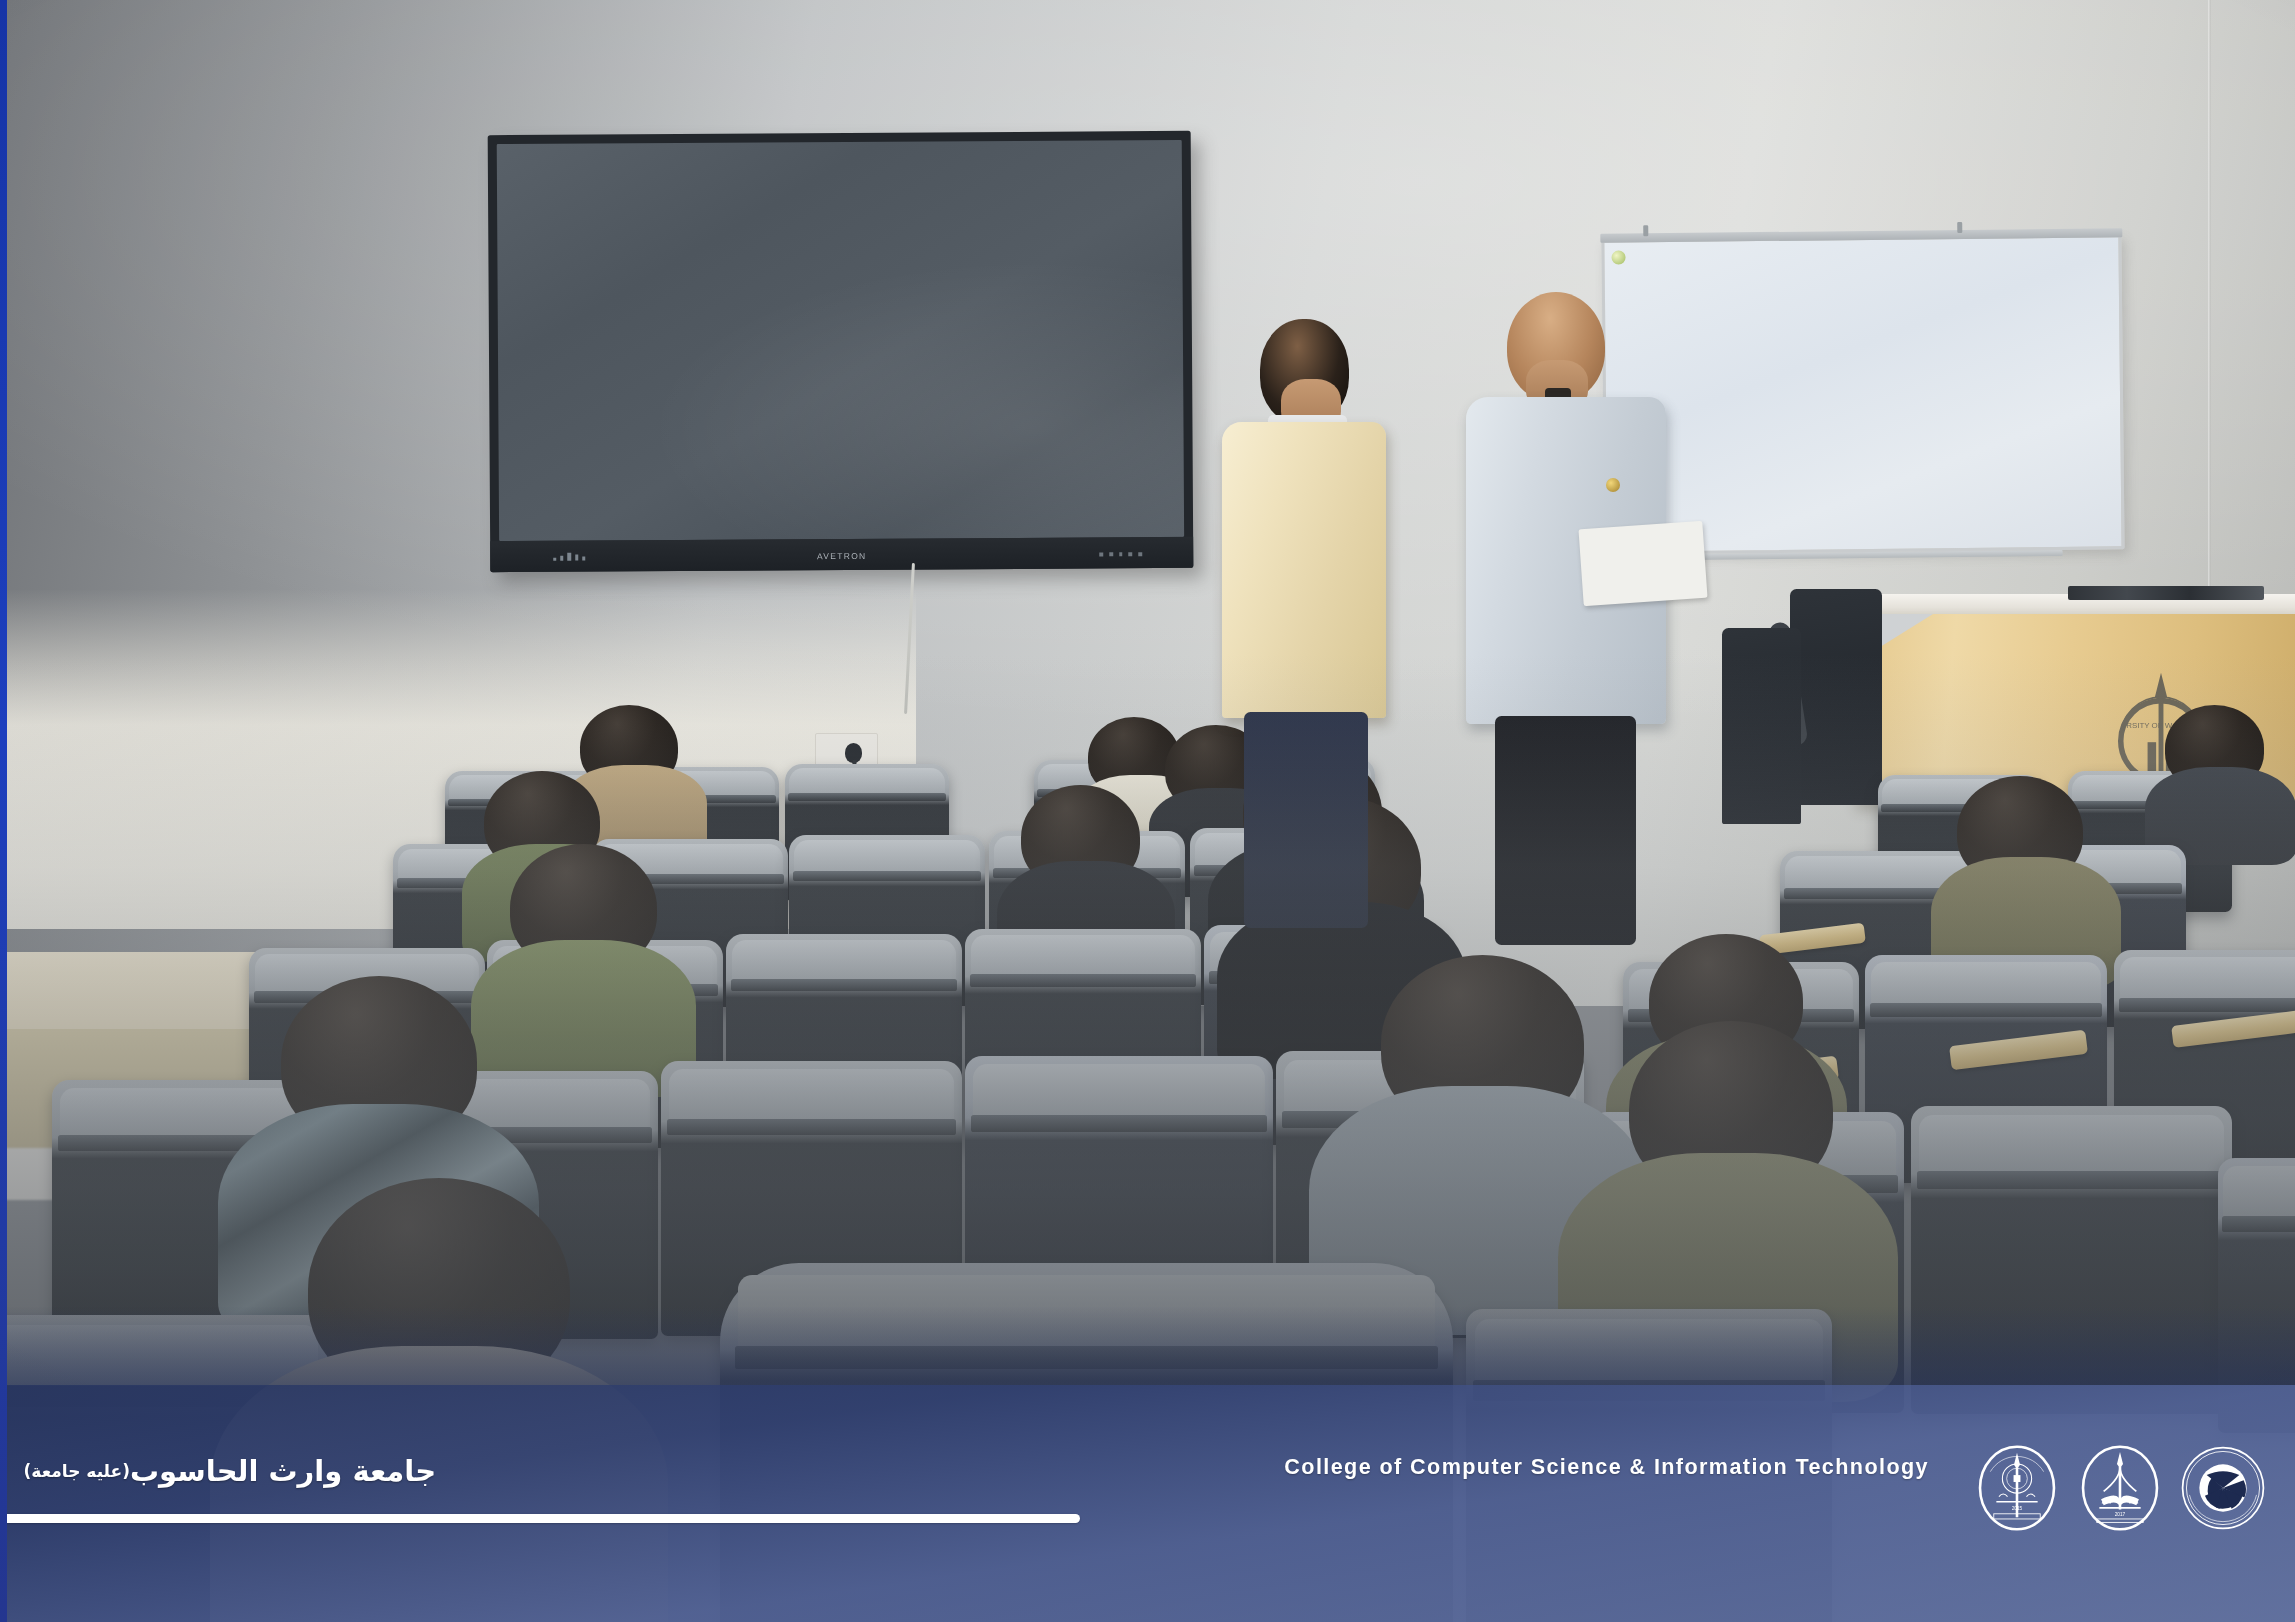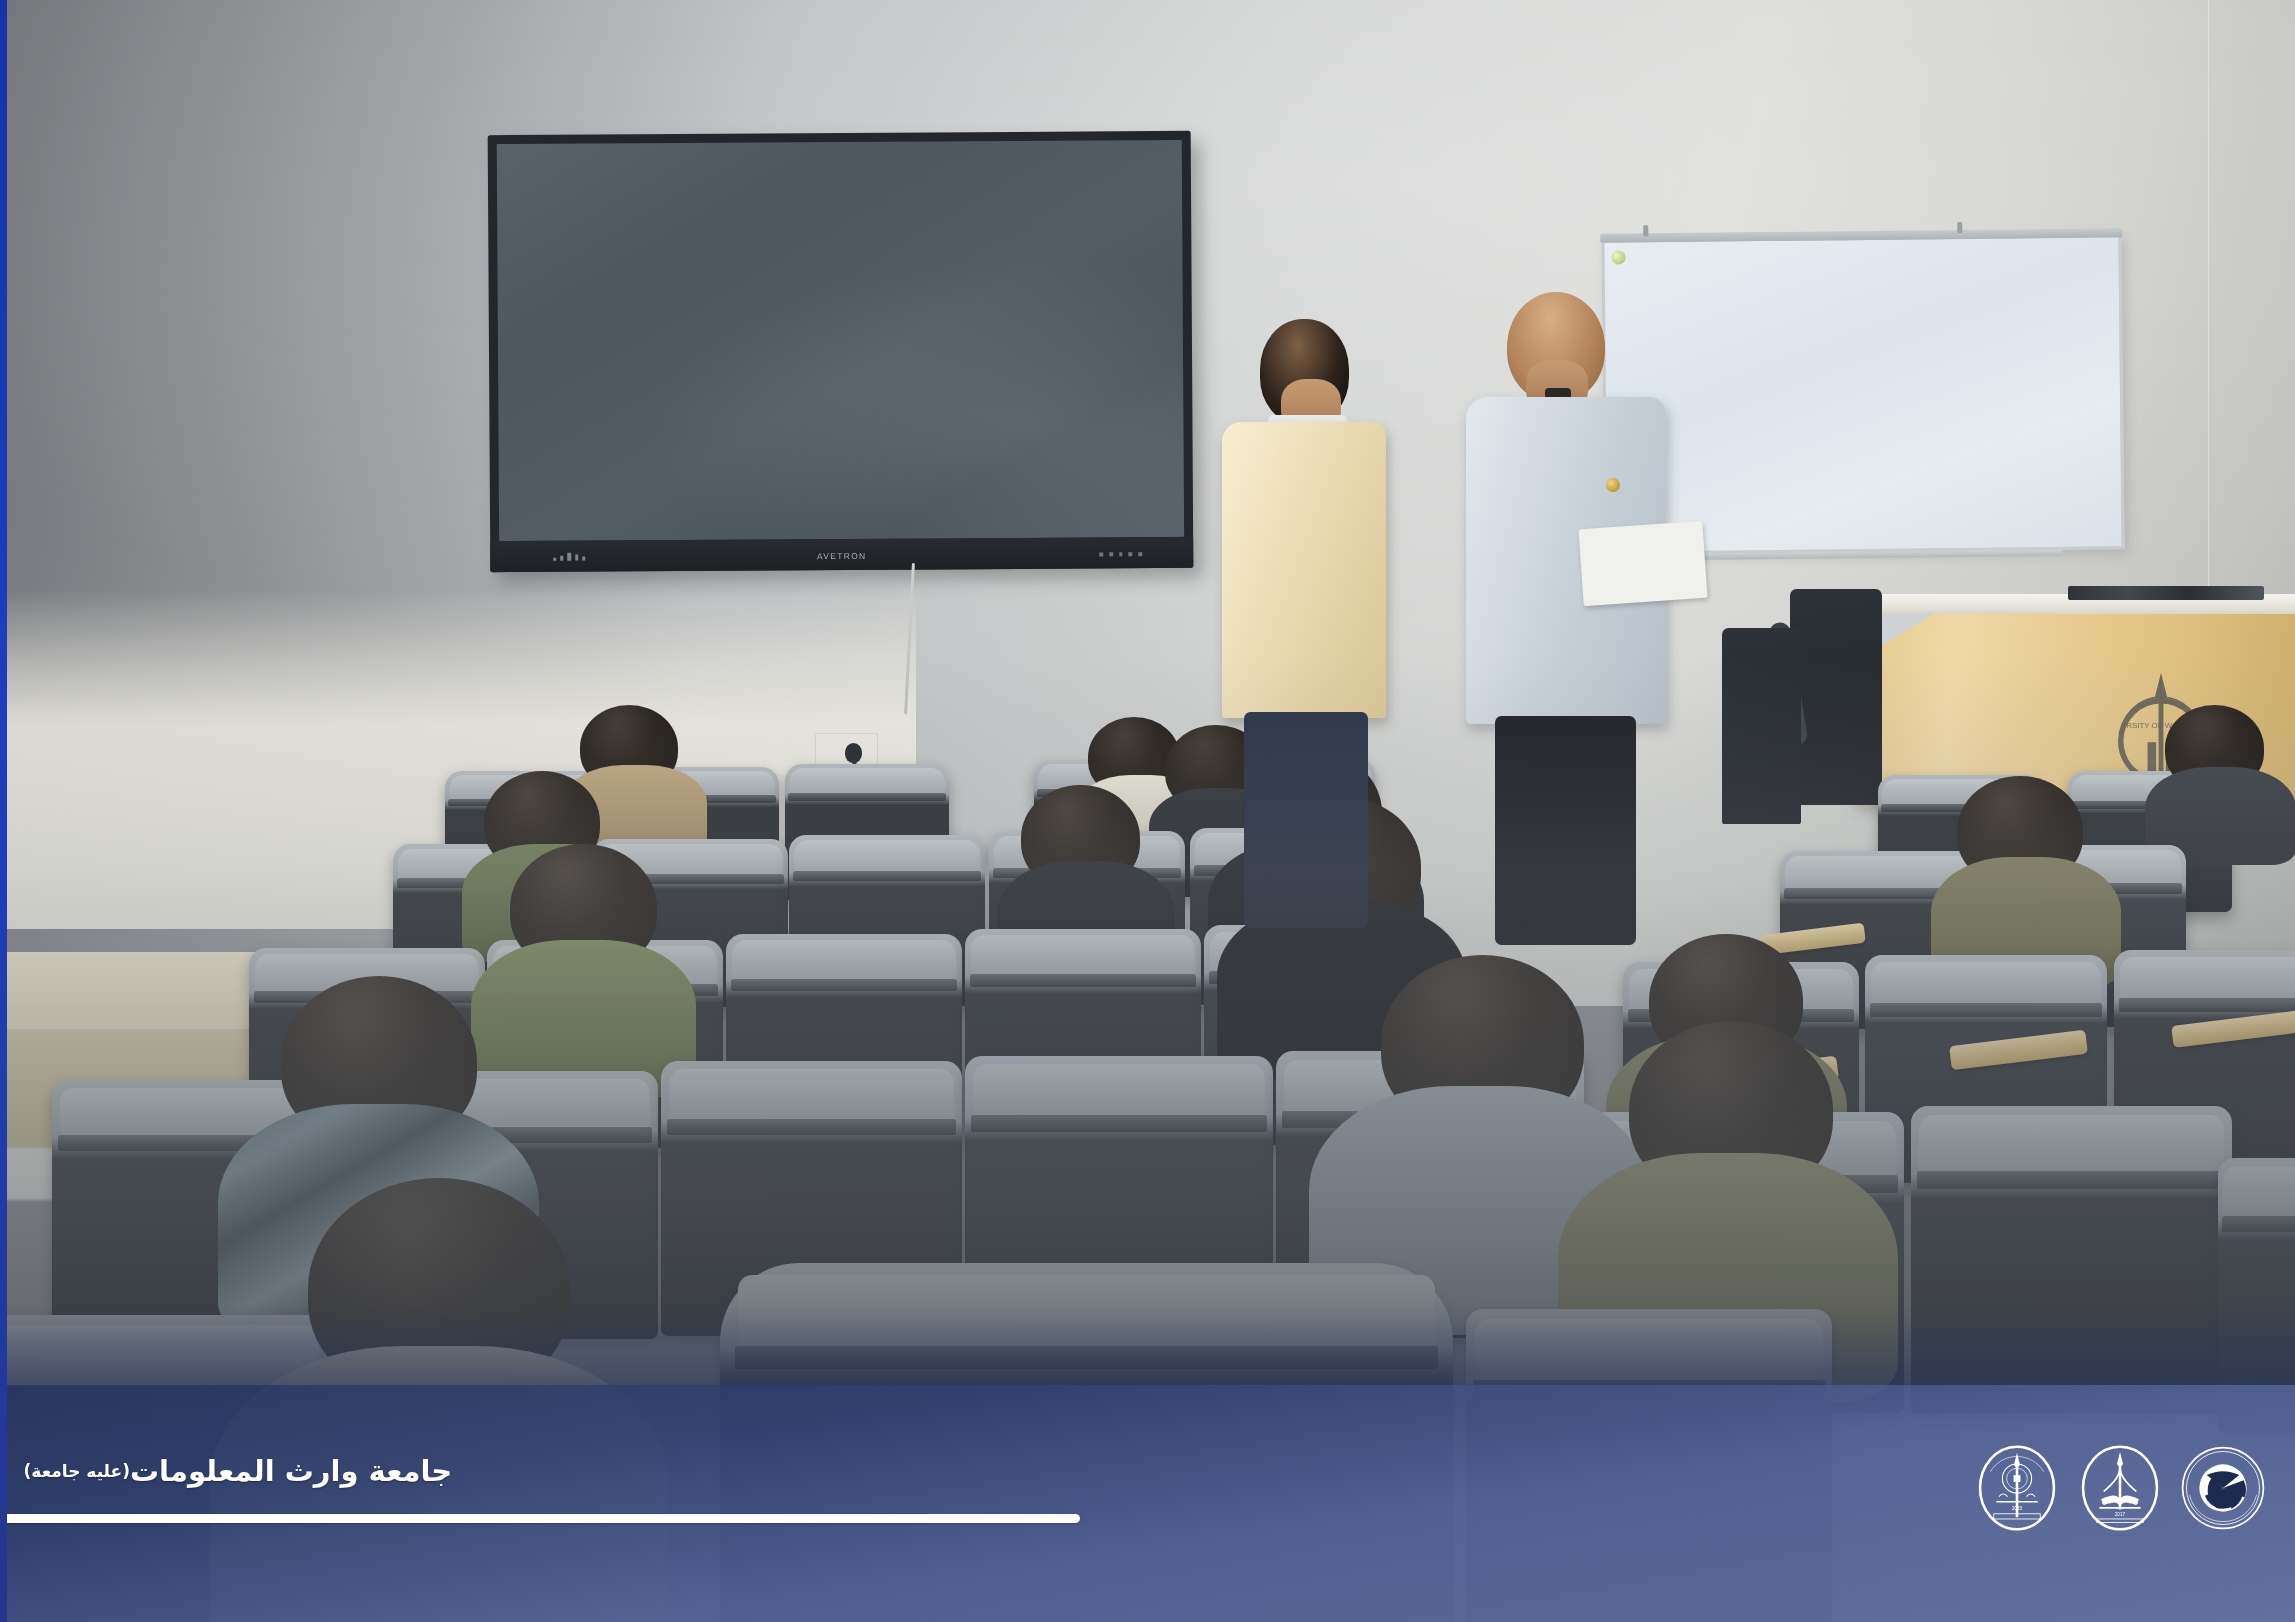--- a/index.html
+++ b/index.html
@@ -597,26 +597,27 @@
 
     <div class="bowl"></div>
   </div>
 
   <div class="vignette"></div>
 
   <div class="banner-fade"></div>
   <div class="banner"></div>
 
   <div class="uni-name">
-    <span>جامعة وارث المعلومات</span><span class="pbuh">(عليه جامعة)</span>
+    <span>جامعة وارث الحاسوب</span><span class="pbuh">(عليه جامعة)</span>
   </div>
 
   <div class="rule"></div>
 
   <div class="college-block">
+    <div class="college-en">College of Computer Science &amp; Information Technology</div>
   </div>
 
   <div class="seals">
 
     <div class="seal">
       <svg viewBox="0 0 200 200">
         <ellipse cx="100" cy="100" rx="86" ry="96" fill="none" stroke="#fff" stroke-width="6"></ellipse>
         <path d="M100 18 L107 46 L103 52 L103 168 L97 168 L97 52 L93 46 Z" fill="#fff"></path>
         <circle cx="100" cy="78" r="34" fill="none" stroke="#fff" stroke-width="2.5"></circle>
         <circle cx="100" cy="78" r="24" fill="none" stroke="#fff" stroke-width="1.6"></circle>

